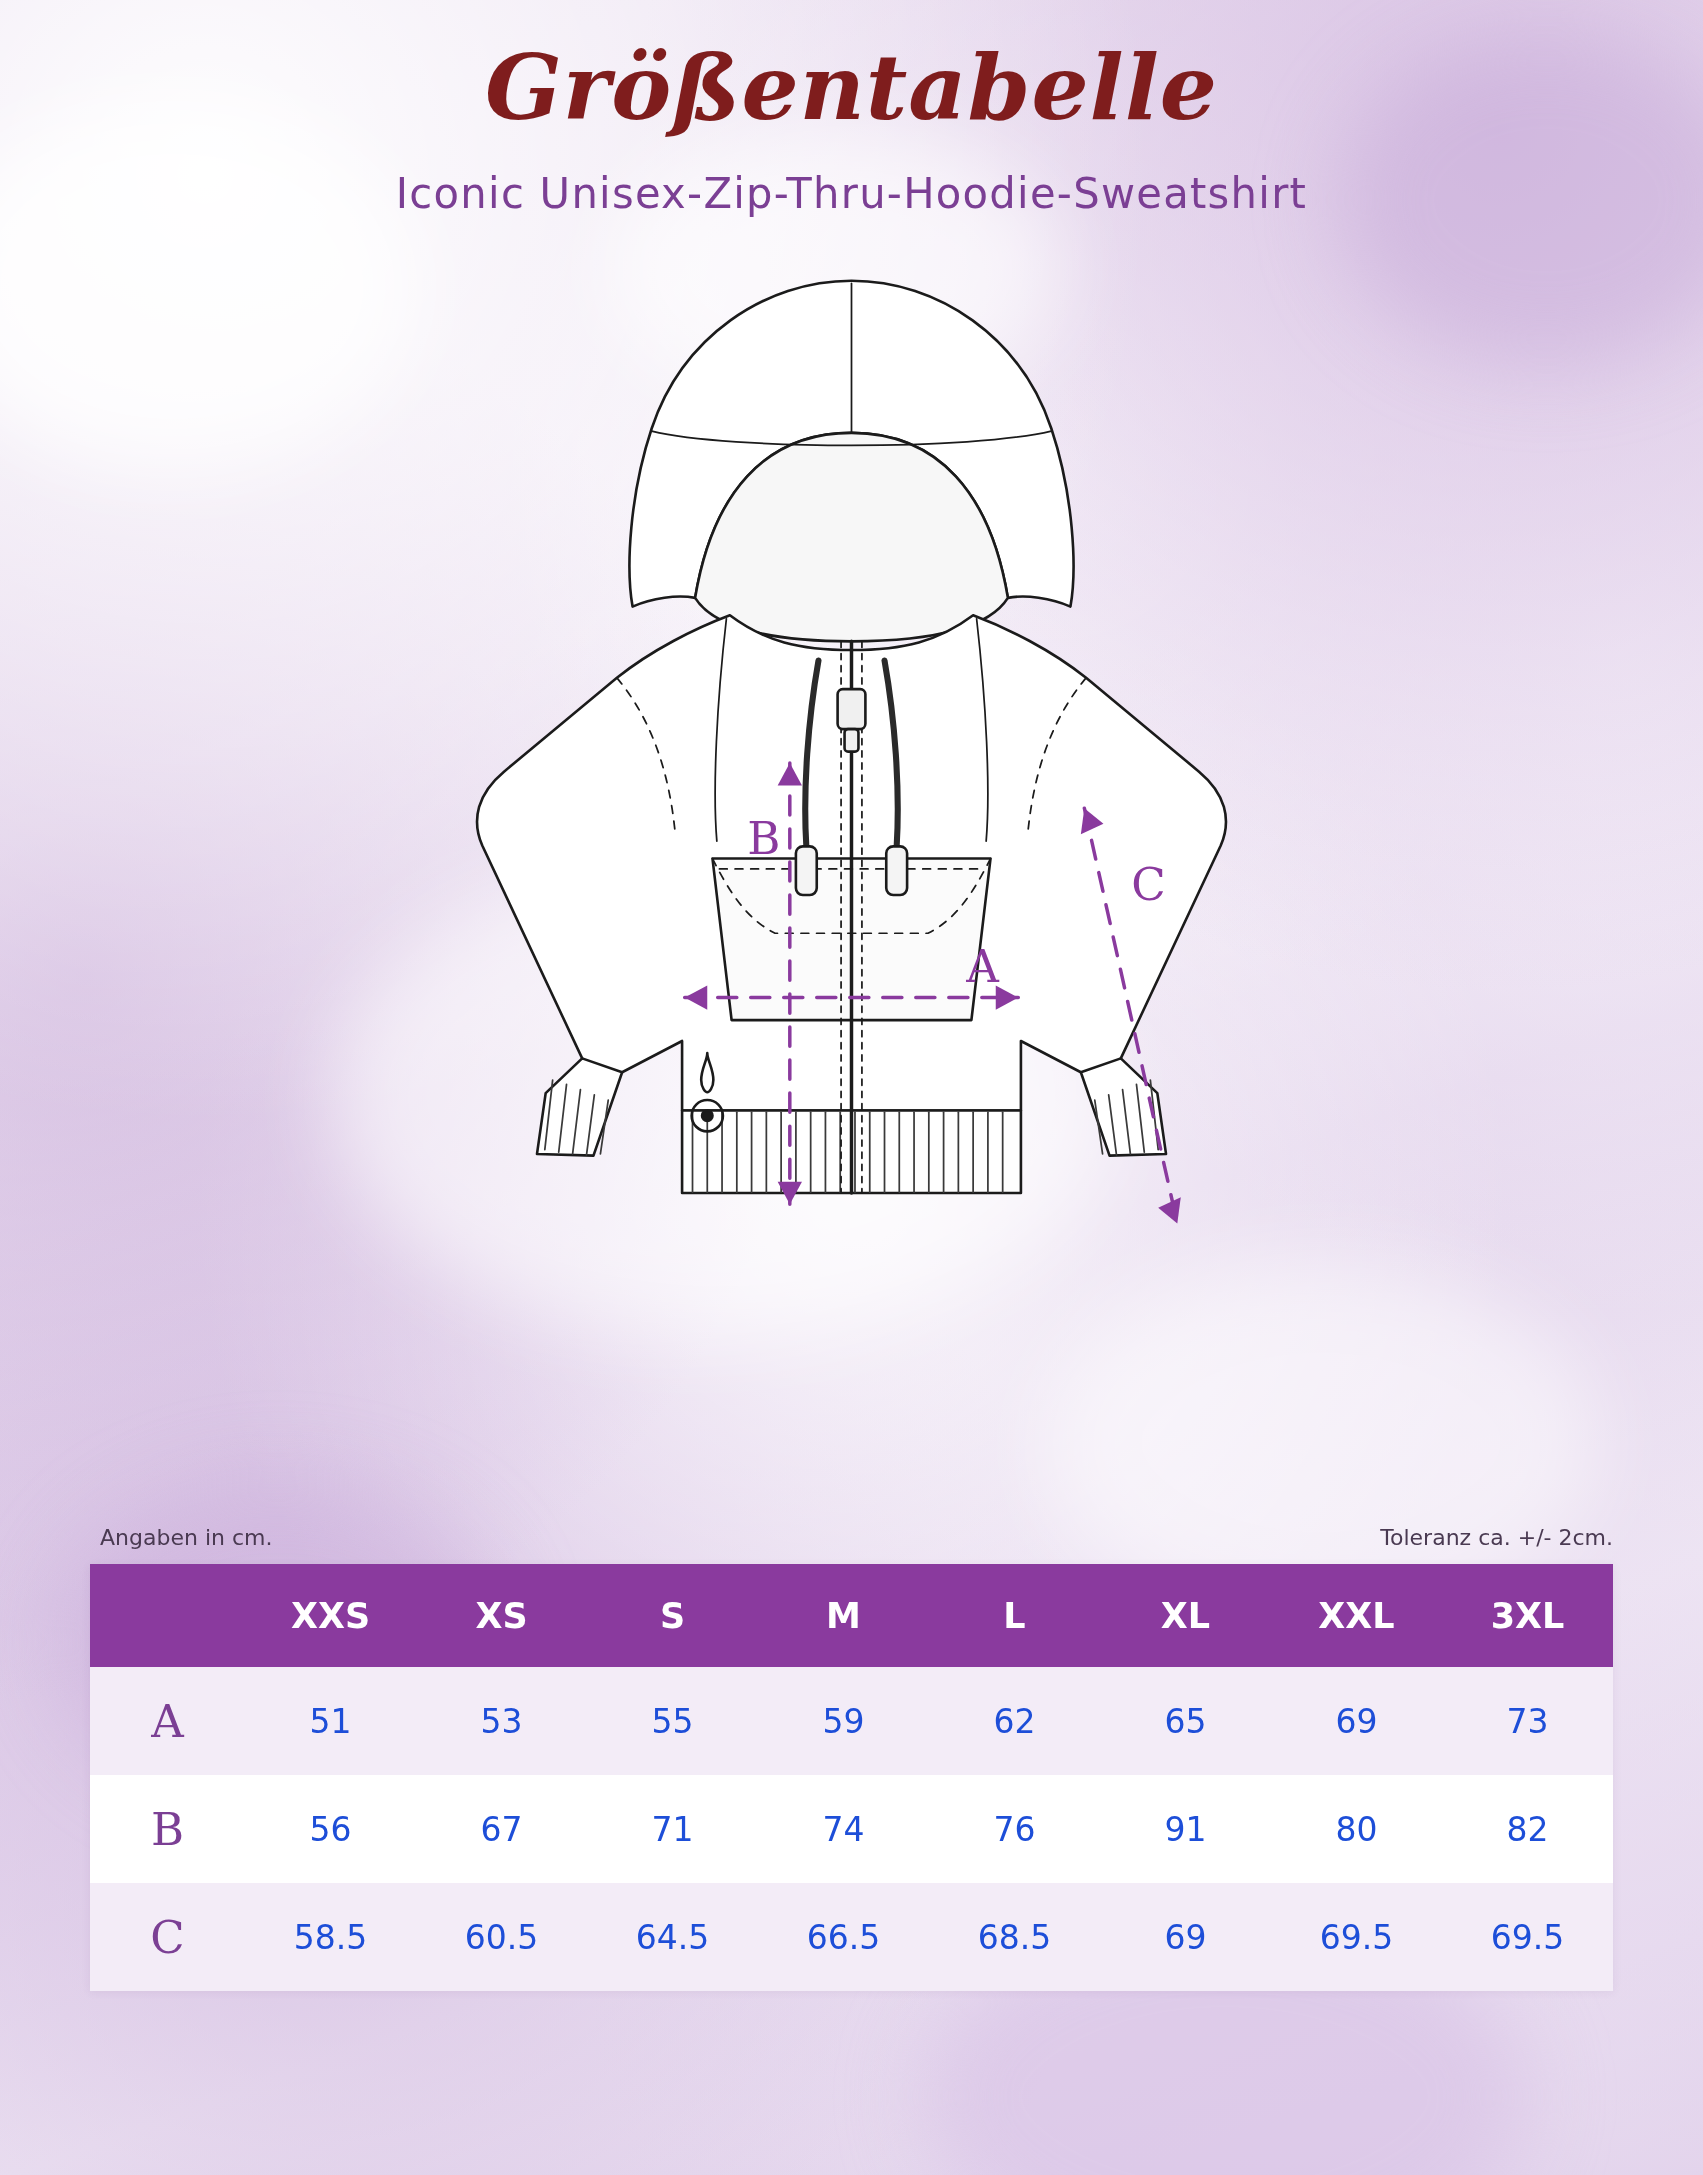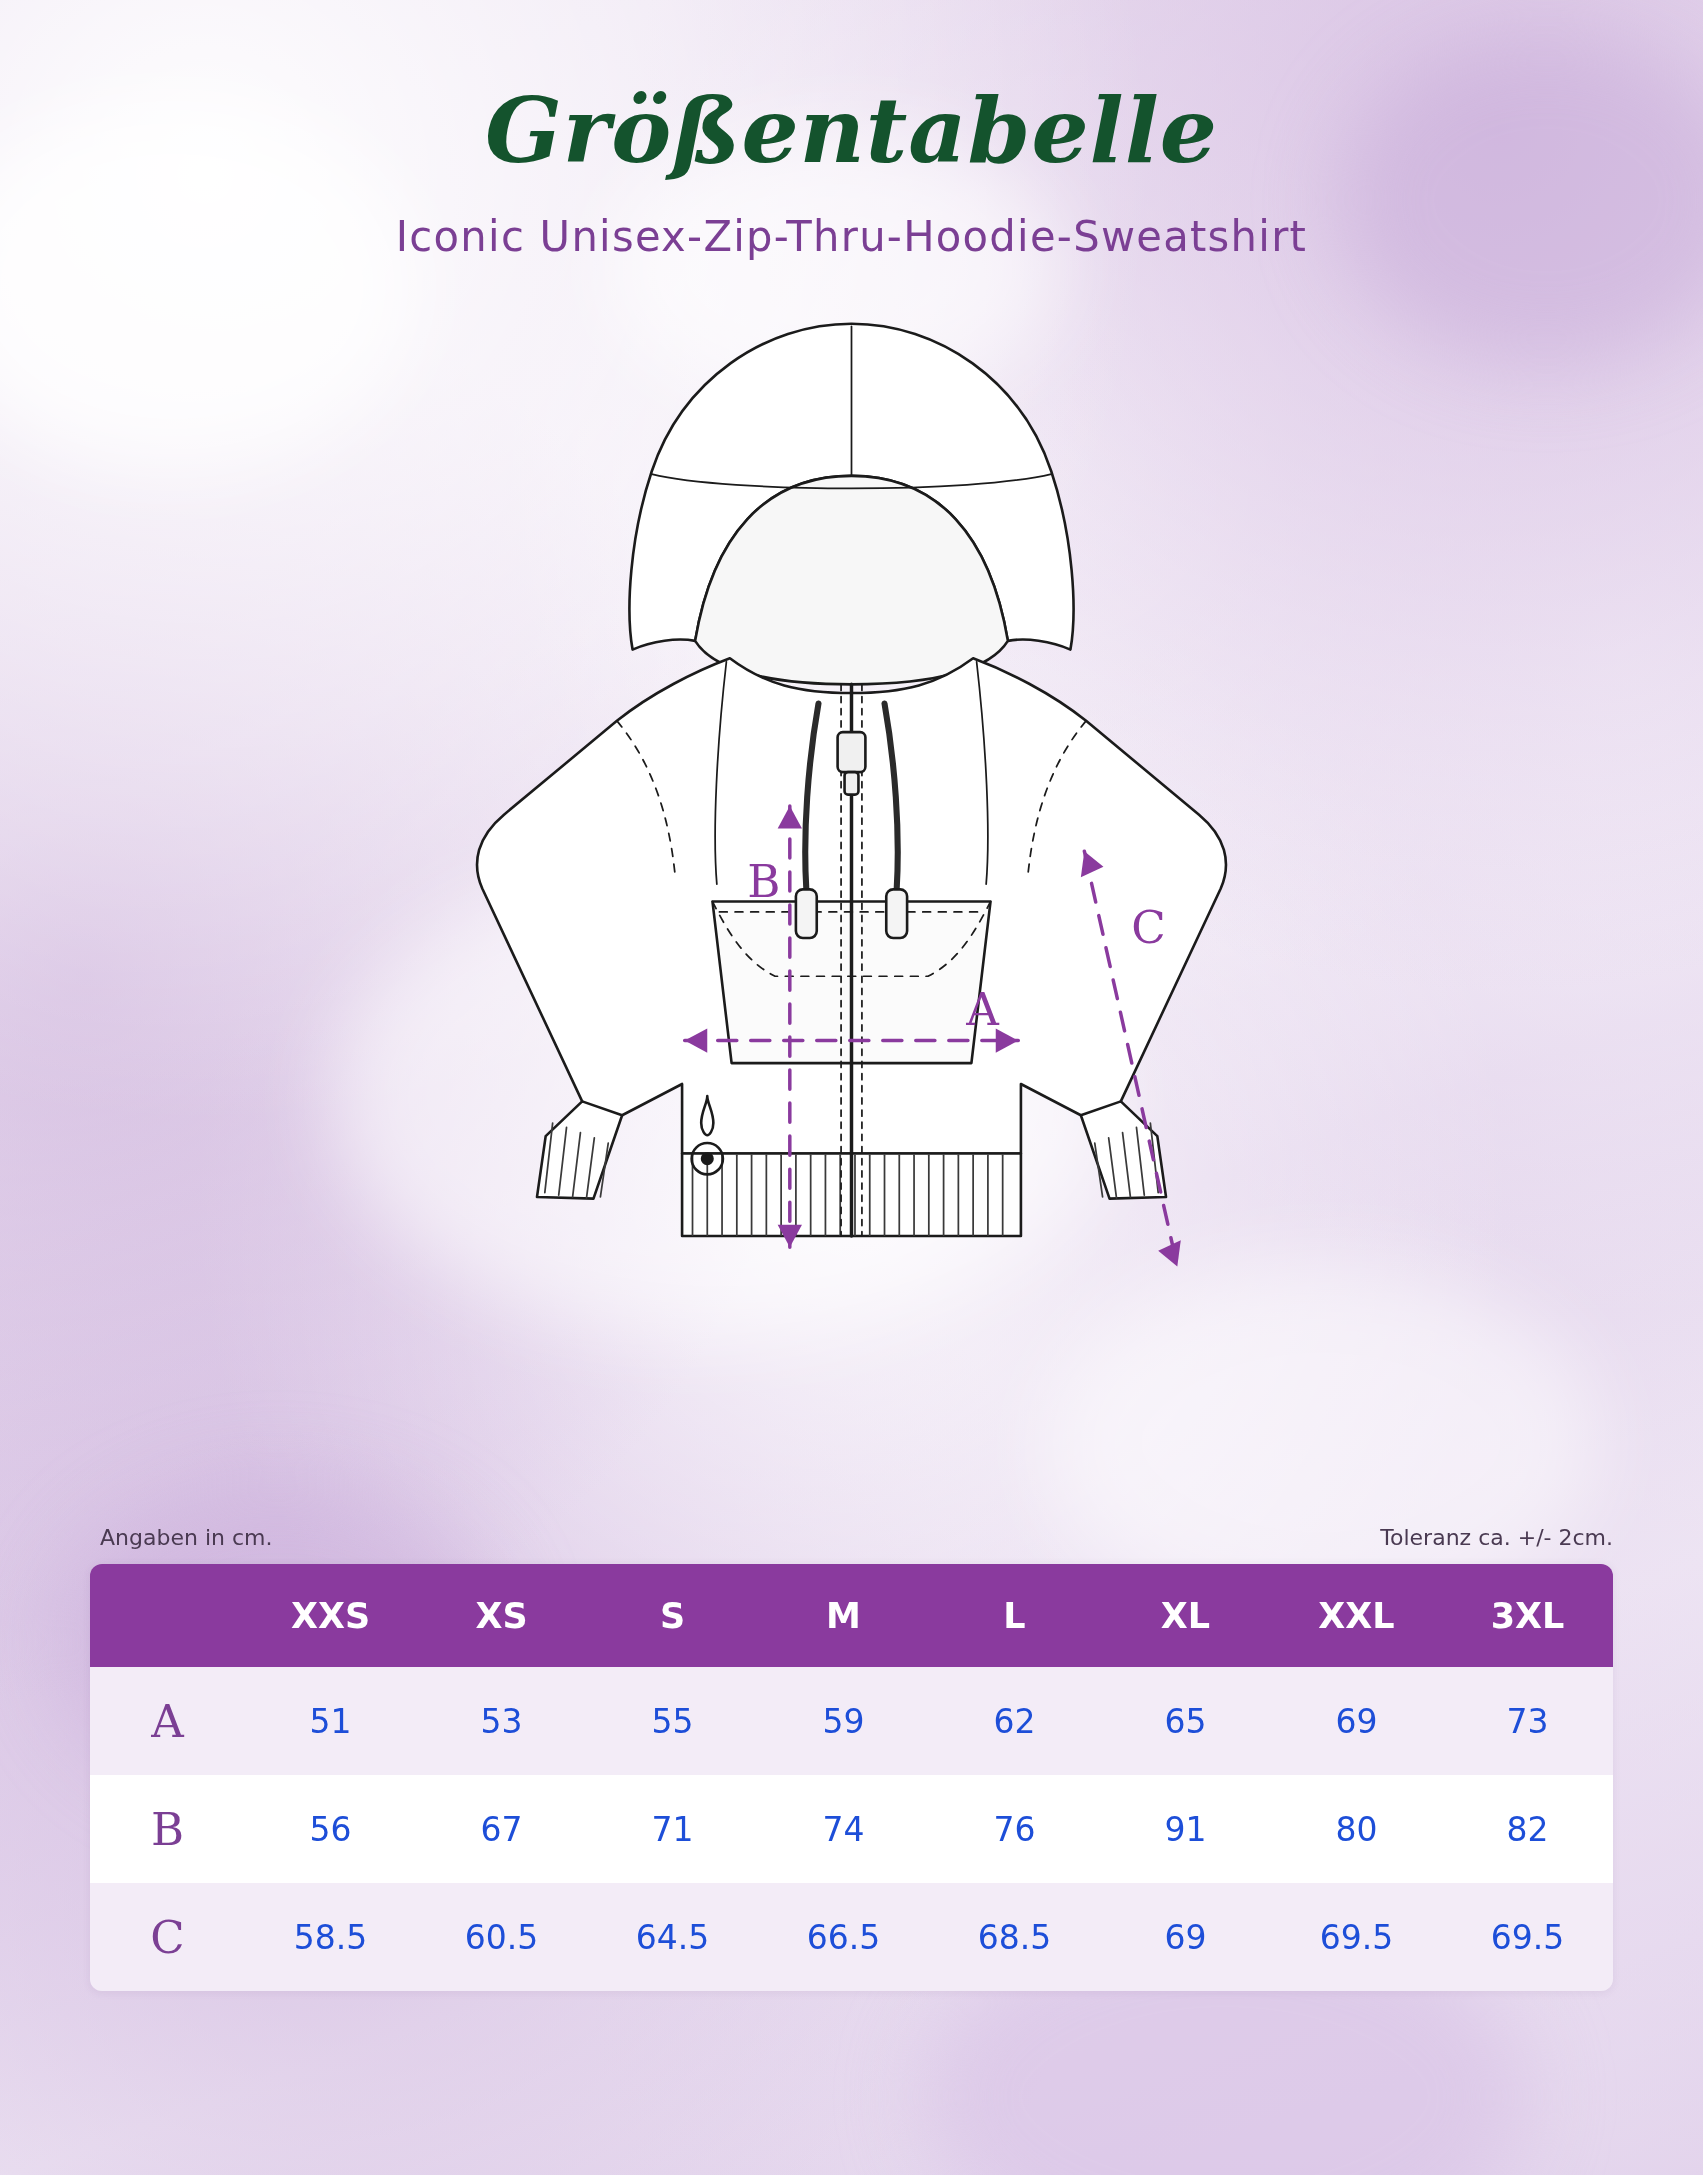--- a/index.html
+++ b/index.html
@@ -48,27 +48,27 @@
   .page {
     position: relative;
     z-index: 2;
     width: 1703px;
     height: 2175px;
   }
 
   
   .title {
     text-align: center;
-    color: #14532d;
+    color: #7f1d1d;
     font-family: "DejaVu Serif", serif;
     font-style: italic;
     font-weight: 700;
     font-size: 90px;
     letter-spacing: 0.9px;
-    padding-top: 83px;
+    padding-top: 40px;
     line-height: 1.05;
   }
   .subtitle {
     text-align: center;
     color: #7b3f94;
     font-family: "DejaVu Sans", sans-serif;
     font-size: 43px;
     font-weight: 400;
     letter-spacing: 1.3px;
     margin-top: 33px;
@@ -96,21 +96,21 @@
     font-size: 22px;
     font-family: "DejaVu Sans", sans-serif;
   }
 
   
   .table {
     position: absolute;
     left: 90px;
     top: 1564px;
     width: 1523px;
-    border-radius: 12px;
+    border-radius: 0;
     overflow: hidden;
     box-shadow: 0 1.7px 8.7px rgba(90,50,110,0.08);
   }
   .trow {
     display: flex;
     align-items: center;
   }
   .head {
     background: #8a3a9e;
     height: 103px;

